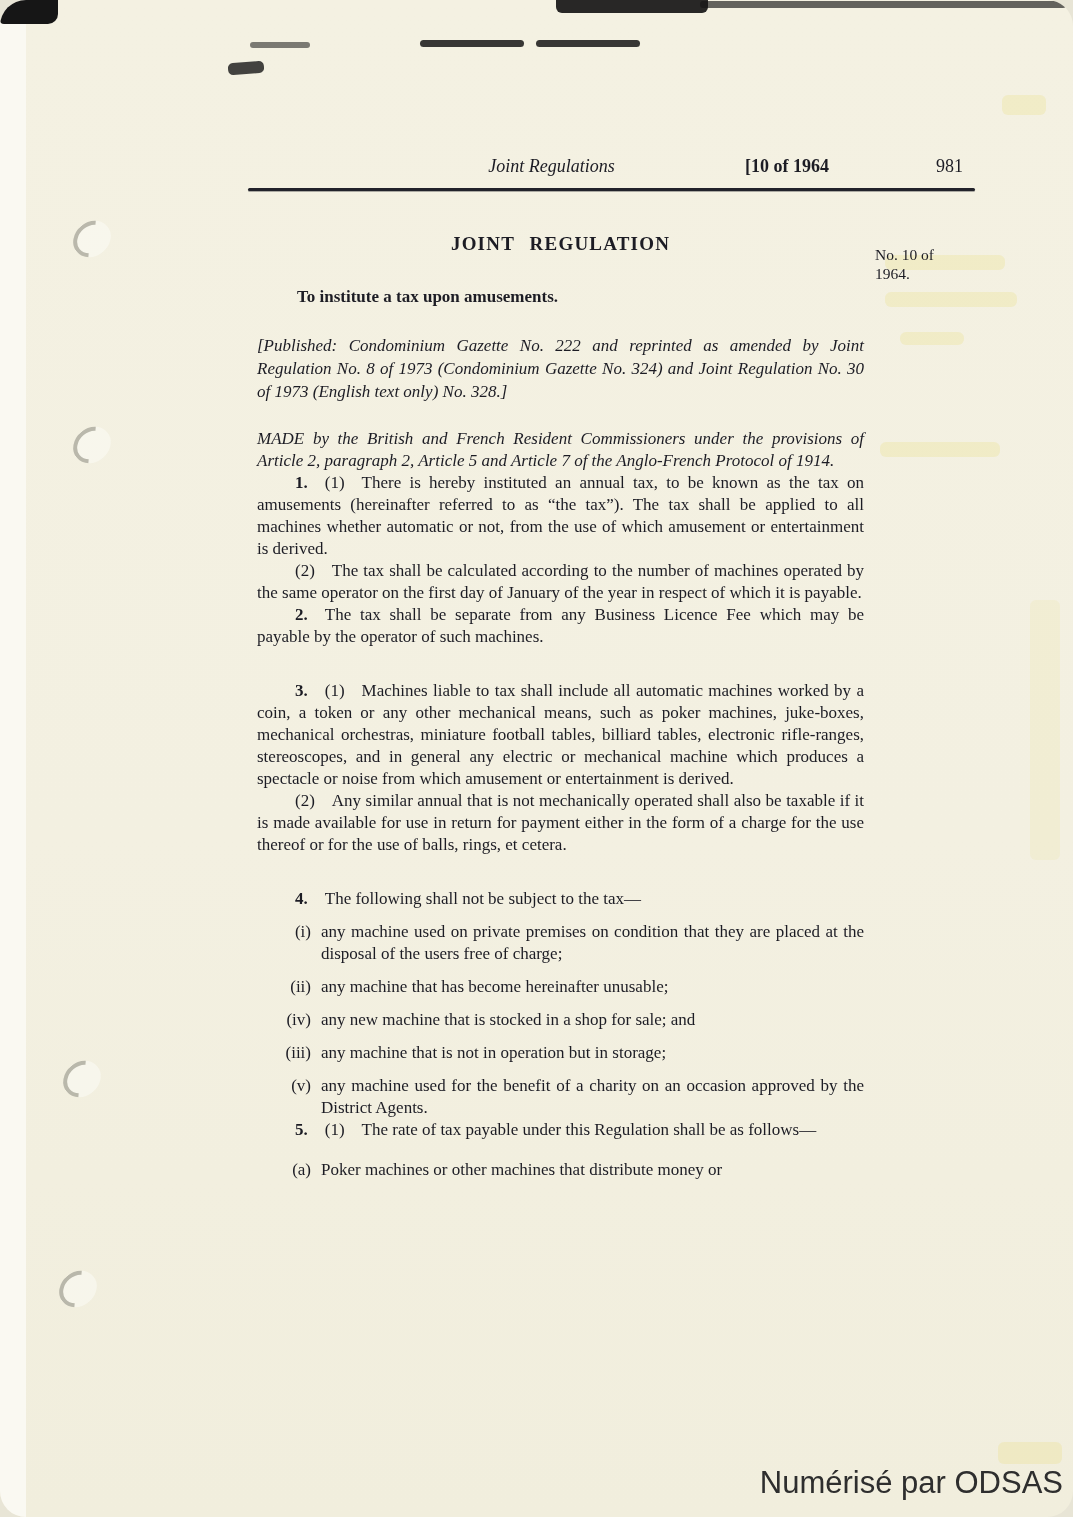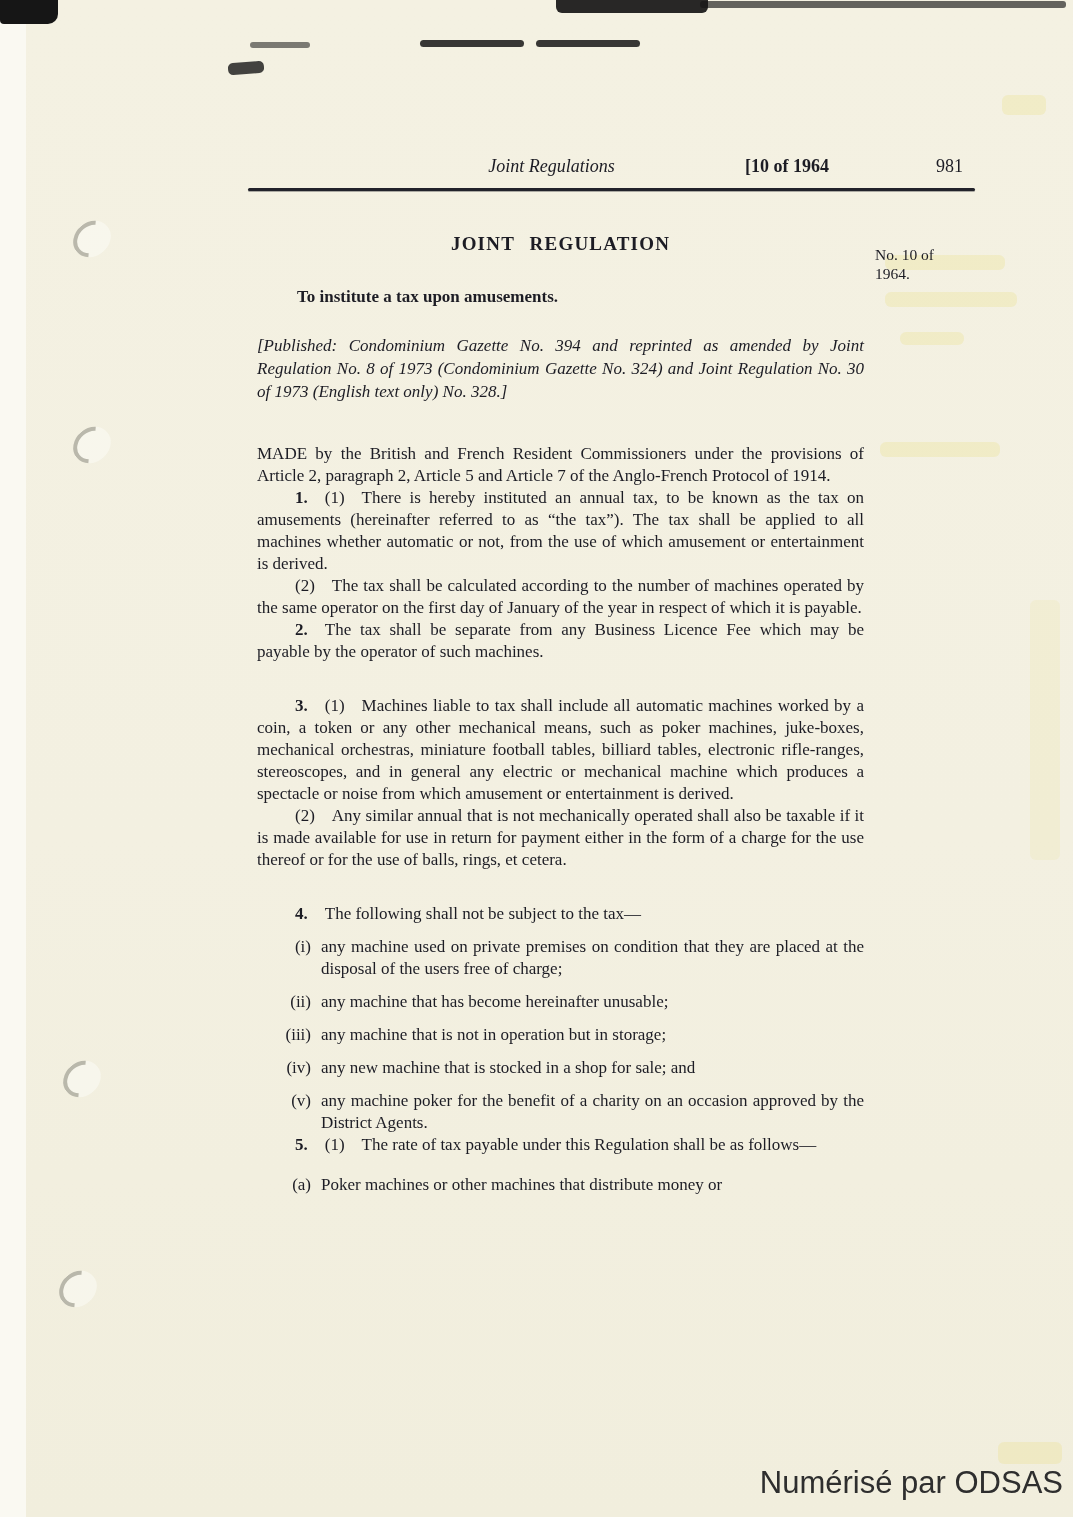--- a/index.html
+++ b/index.html
@@ -7,20 +7,21 @@
   body { font-family: "Liberation Serif", serif; }
 
   .page {
     position: relative;
     width: 1073px;
     height: 1517px;
     margin: 0 auto;
     background: linear-gradient(180deg, #f4f1e2 0%, #f3f0e1 55%, #f1eedd 100%);
     overflow: hidden;
     color: #1c1c24;
+    border-radius: 26px;
   }
 
   
   .edge-strip {
     position: absolute; left: 0; top: 0; width: 26px; height: 100%;
     background: #fbfaf4; opacity: 0.9;
   }
 
   
   .artifact { position: absolute; background: #161616; }
@@ -83,21 +84,21 @@
     font-size: 19px; font-weight: bold; text-align: center;
     letter-spacing: 1.2px; word-spacing: 9px; line-height: 24px;
   }
 
   .subtitle { margin-top: 30px; font-weight: bold; margin-left: 40px; }
 
   .published {
     margin-top: 26px; font-style: italic; text-align: justify; line-height: 23px;
   }
 
-  .preamble { margin-top: 40px; text-align: justify; }
+  .preamble { margin-top: 25px; text-align: justify; font-style: italic; }
 
   .para { text-align: justify; text-indent: 38px; }
   .gap-lg { margin-top: 32px; }
 
   .plabel { font-weight: bold; }
   .plabel:not(:empty)::after { content: "\2002\2002"; font-weight: normal; }
   .psub:not(:empty)::after { content: "\2002\2002"; }
 
   .list-item { display: flex; margin-top: 11px; }
   .li-label { flex: 0 0 64px; text-align: right; padding-right: 10px; }
@@ -150,21 +151,21 @@
     <div>No. 10 of</div>
     <div>1964.</div>
   </div>
 
   <div class="content">
 
     <h1 class="title">JOINT REGULATION</h1>
 
     <p class="subtitle">To institute a tax upon amusements.</p>
 
-    <p class="published">[Published: Condominium Gazette No. 394 and reprinted as amended by Joint Regulation No. 8 of 1973 (Condominium Gazette No. 324) and Joint Regulation No. 30 of 1973 (English text only) No. 328.]</p>
+    <p class="published">[Published: Condominium Gazette No. 222 and reprinted as amended by Joint Regulation No. 8 of 1973 (Condominium Gazette No. 324) and Joint Regulation No. 30 of 1973 (English text only) No. 328.]</p>
 
     <p class="preamble">MADE by the British and French Resident Commissioners under the provisions of Article 2, paragraph 2, Article 5 and Article 7 of the Anglo-French Protocol of 1914.</p>
 
     <p class="para"><b class="plabel">1.</b><span class="psub">(1)</span><span class="ptext">There is hereby instituted an annual tax, to be known as the tax on amusements (hereinafter referred to as “the tax”). The tax shall be applied to all machines whether automatic or not, from the use of which amusement or entertainment is derived.</span></p>
 
     <p class="para"><b class="plabel"></b><span class="psub">(2)</span><span class="ptext">The tax shall be calculated according to the number of machines operated by the same operator on the first day of January of the year in respect of which it is payable.</span></p>
 
     <p class="para"><b class="plabel">2.</b><span class="psub"></span><span class="ptext">The tax shall be separate from any Business Licence Fee which may be payable by the operator of such machines.</span></p>
 
     <p class="para gap-lg"><b class="plabel">3.</b><span class="psub">(1)</span><span class="ptext">Machines liable to tax shall include all automatic machines worked by a coin, a token or any other mechanical means, such as poker machines, juke-boxes, mechanical orchestras, miniature football tables, billiard tables, electronic rifle-ranges, stereoscopes, and in general any electric or mechanical machine which produces a spectacle or noise from which amusement or entertainment is derived.</span></p>
@@ -177,32 +178,32 @@
         <span class="li-label">(i)</span>
         <span class="li-text">any machine used on private premises on condition that they are placed at the disposal of the users free of charge;</span>
       </div>
 
     <div class="list-item">
         <span class="li-label">(ii)</span>
         <span class="li-text">any machine that has become hereinafter unusable;</span>
       </div>
 
     <div class="list-item">
+        <span class="li-label">(iv)</span>
+        <span class="li-text">any new machine that is stocked in a shop for sale; and</span>
+      </div>
+
+    <div class="list-item">
         <span class="li-label">(iii)</span>
         <span class="li-text">any machine that is not in operation but in storage;</span>
       </div>
 
     <div class="list-item">
-        <span class="li-label">(iv)</span>
-        <span class="li-text">any new machine that is stocked in a shop for sale; and</span>
-      </div>
-
-    <div class="list-item">
         <span class="li-label">(v)</span>
-        <span class="li-text">any machine poker for the benefit of a charity on an occasion approved by the District Agents.</span>
+        <span class="li-text">any machine used for the benefit of a charity on an occasion approved by the District Agents.</span>
       </div>
 
     <p class="para"><b class="plabel">5.</b><span class="psub">(1)</span><span class="ptext">The rate of tax payable under this Regulation shall be as follows—</span></p>
 
     <div class="list-item rate-item">
         <span class="li-label">(a)</span>
         <span class="li-text">Poker machines or other machines that distribute money or</span>
       </div>
 
   </div>

